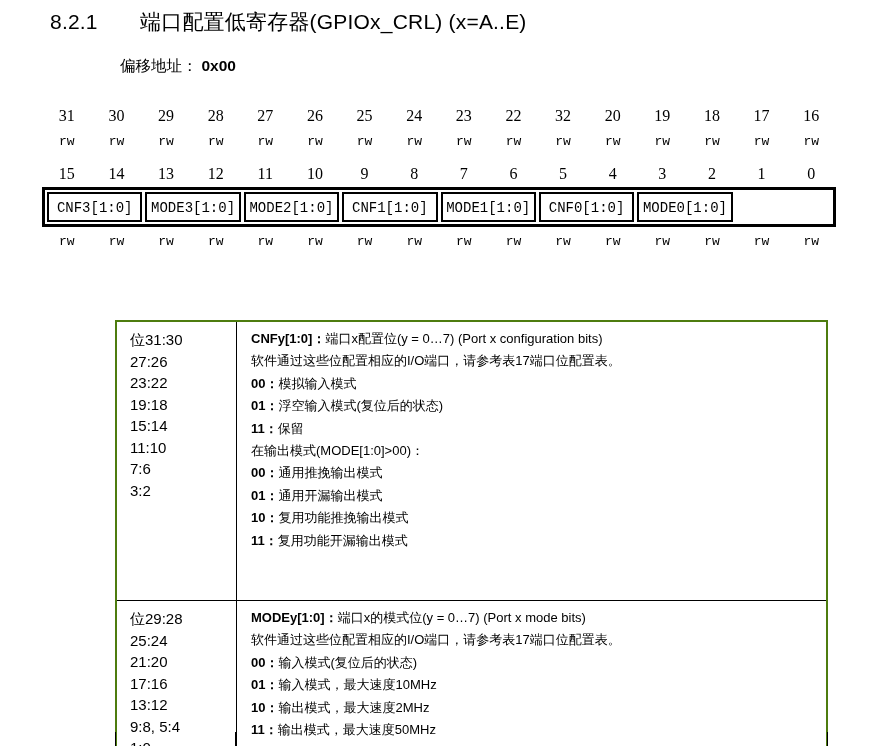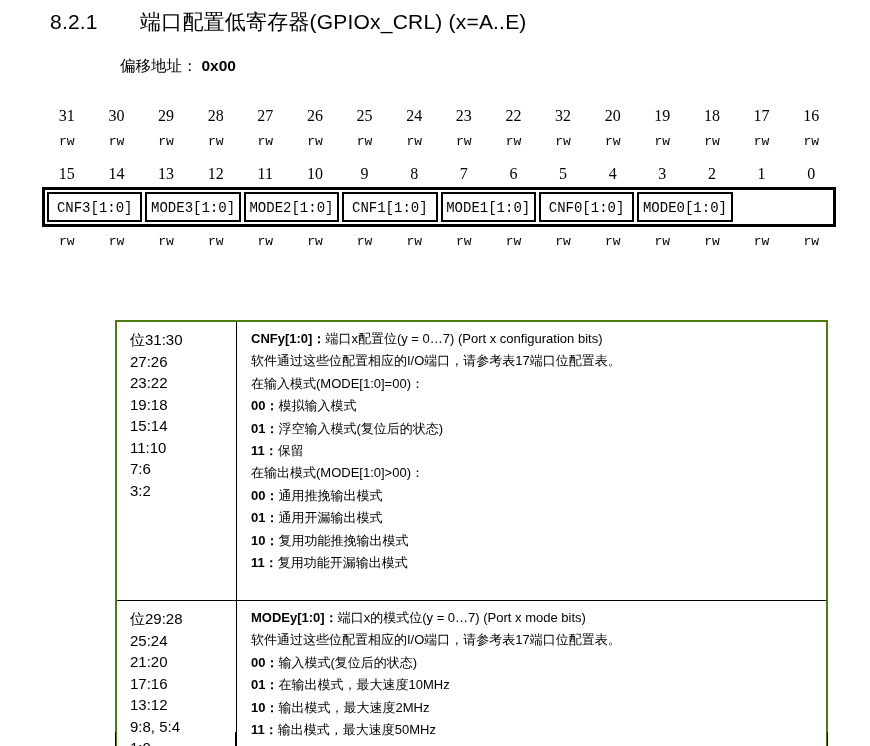--- a/index.html
+++ b/index.html
@@ -196,21 +196,20 @@
           <div class="bits-line">23:22</div>
           <div class="bits-line">19:18</div>
           <div class="bits-line">15:14</div>
           <div class="bits-line">11:10</div>
           <div class="bits-line">7:6</div>
           <div class="bits-line">3:2</div>
         </div>
         <div class="desc-content">
           <div class="desc-line"><span class="seg bold">CNFy[1:0]：</span><span class="seg">端口x配置位(y = 0…7) (Port x configuration bits)</span></div>
           <div class="desc-line"><span class="seg">软件通过这些位配置相应的I/O端口，请参考表17端口位配置表。</span></div>
-          <div class="desc-line"><span class="seg">在输入模式(MODE[1:0]=00)：</span></div>
           <div class="desc-line"><span class="seg bold">00：</span><span class="seg">模拟输入模式</span></div>
           <div class="desc-line"><span class="seg bold">01：</span><span class="seg">浮空输入模式(复位后的状态)</span></div>
           <div class="desc-line"><span class="seg bold">11：</span><span class="seg">保留</span></div>
           <div class="desc-line"><span class="seg">在输出模式(MODE[1:0]&gt;00)：</span></div>
           <div class="desc-line"><span class="seg bold">00：</span><span class="seg">通用推挽输出模式</span></div>
           <div class="desc-line"><span class="seg bold">01：</span><span class="seg">通用开漏输出模式</span></div>
           <div class="desc-line"><span class="seg bold">10：</span><span class="seg">复用功能推挽输出模式</span></div>
           <div class="desc-line"><span class="seg bold">11：</span><span class="seg">复用功能开漏输出模式</span></div>
         </div>
       </div>
@@ -221,21 +220,21 @@
           <div class="bits-line">21:20</div>
           <div class="bits-line">17:16</div>
           <div class="bits-line">13:12</div>
           <div class="bits-line">9:8, 5:4</div>
           <div class="bits-line">1:0</div>
         </div>
         <div class="desc-content">
           <div class="desc-line"><span class="seg bold">MODEy[1:0]：</span><span class="seg">端口x的模式位(y = 0…7) (Port x mode bits)</span></div>
           <div class="desc-line"><span class="seg">软件通过这些位配置相应的I/O端口，请参考表17端口位配置表。</span></div>
           <div class="desc-line"><span class="seg bold">00：</span><span class="seg">输入模式(复位后的状态)</span></div>
-          <div class="desc-line"><span class="seg bold">01：</span><span class="seg">在输出模式，最大速度10MHz</span></div>
+          <div class="desc-line"><span class="seg bold">01：</span><span class="seg">输入模式，最大速度10MHz</span></div>
           <div class="desc-line"><span class="seg bold">10：</span><span class="seg">输出模式，最大速度2MHz</span></div>
           <div class="desc-line"><span class="seg bold">11：</span><span class="seg">输出模式，最大速度50MHz</span></div>
         </div>
       </div>
     </div>
 
   <div class="stub-row">
     <div class="stub-divider"></div>
   </div>
 

